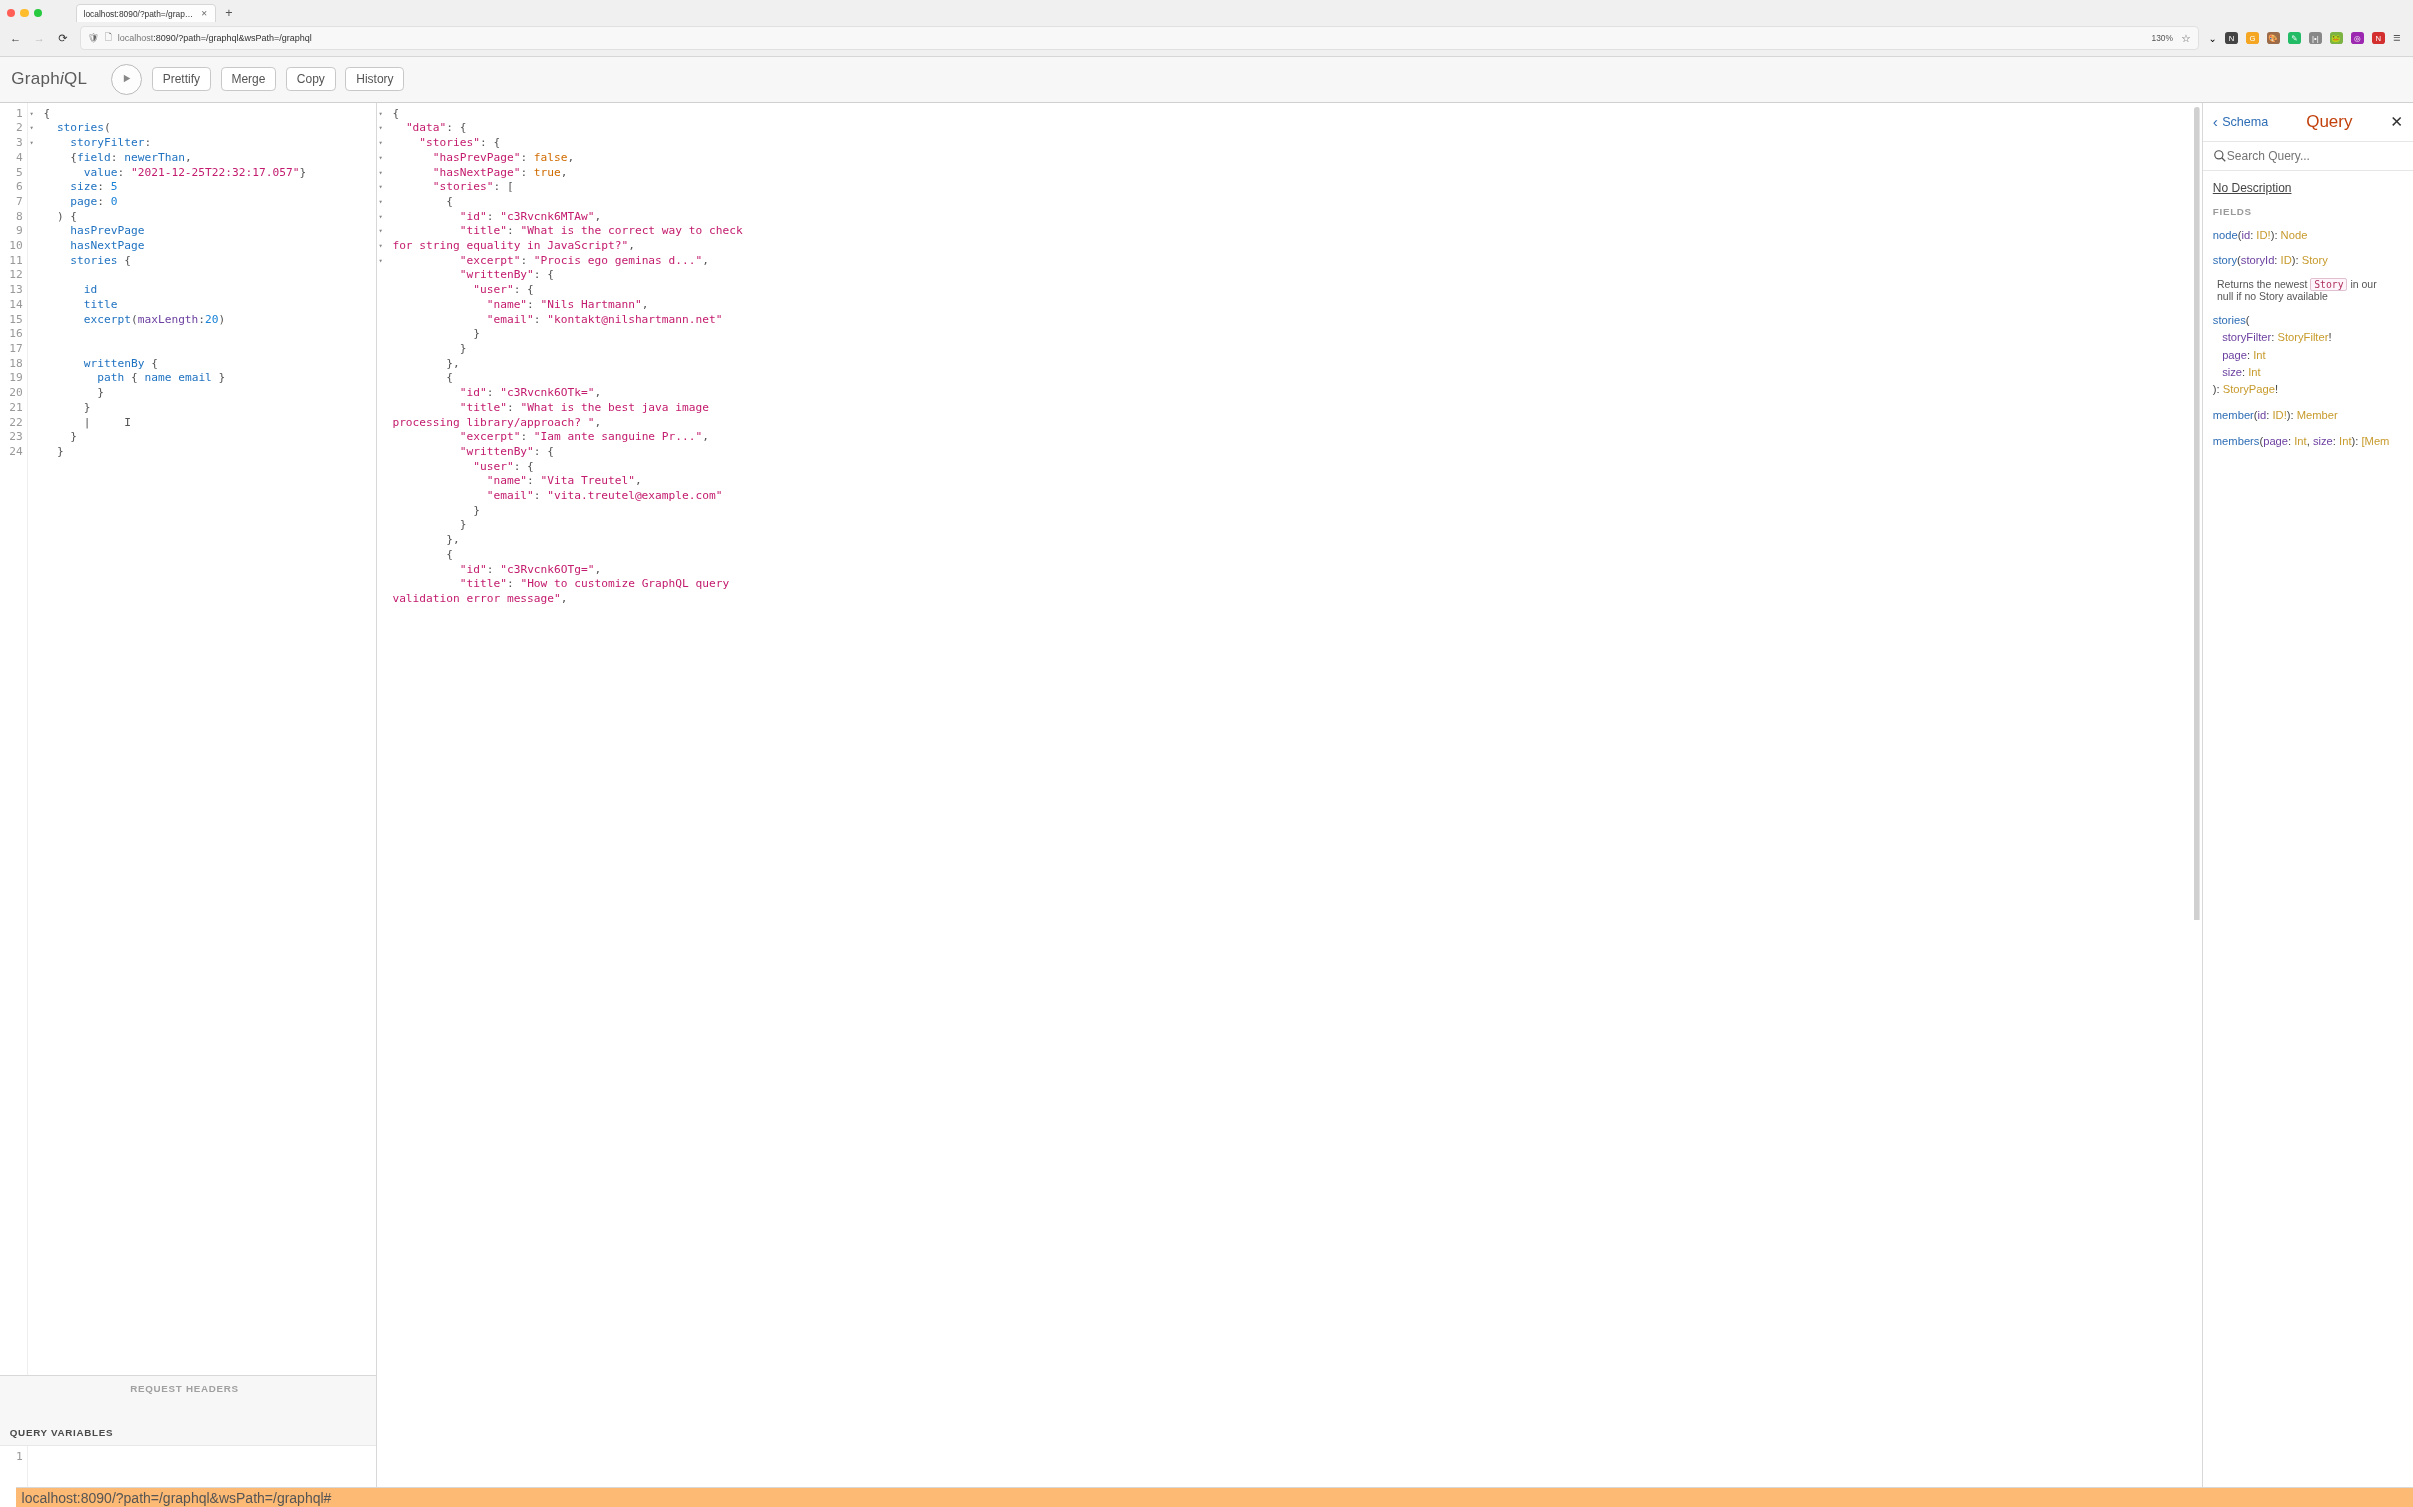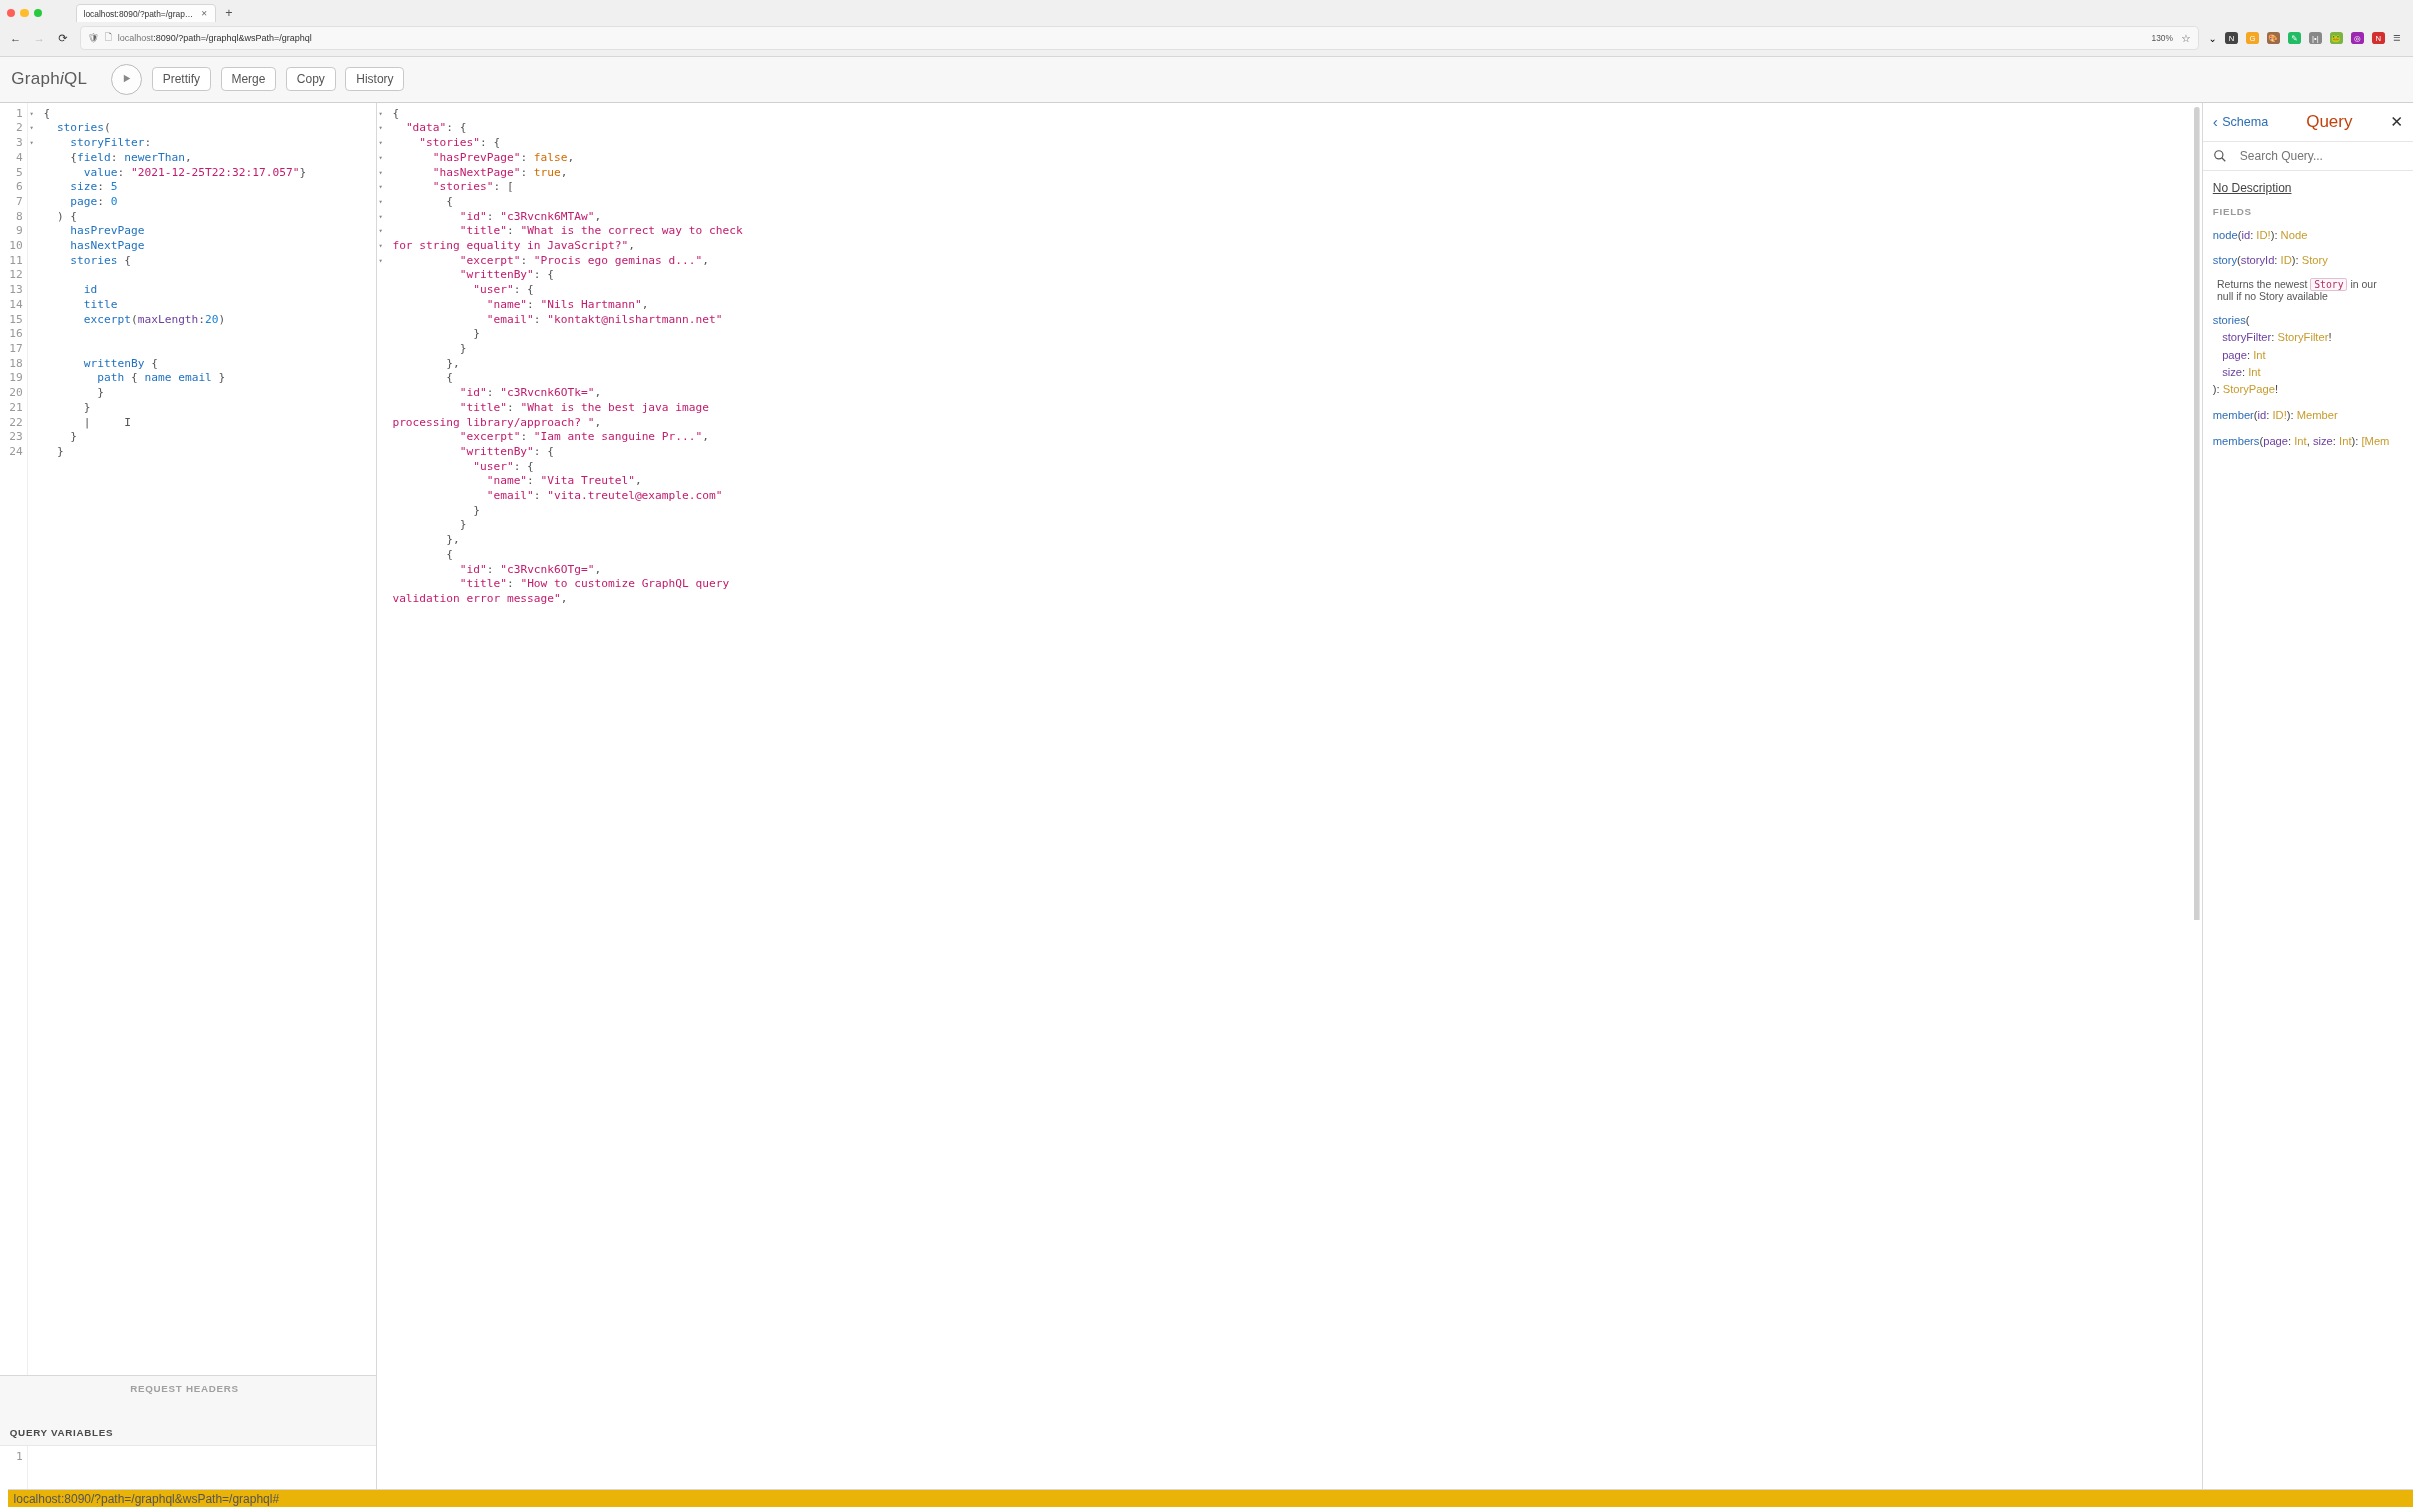--- a/index.html
+++ b/index.html
@@ -65,36 +65,36 @@
   .var-tabs .active{color:#4a4a4a; font-weight:700;margin-top:44px;}
   .var-tabs .inactive{color:#a0a0a0; font-weight:700;}
   .var-body{height:84px; display:flex; font-family:"Menlo",monospace; font-size:11.2px;}
   .var-body .gutter{min-width:28px; border-right:0.7px solid #eee;}
 
   
   .docs-head{display:flex; align-items:center; justify-content:space-between; padding:9.8px 9.8px 8.4px 9.8px; border-bottom:0.7px solid #e6e6e6;}
   .docs-back{display:flex; align-items:center; gap:4.2px; color:#2d6db5; font-size:12.6px;}
   .docs-title{font-weight:400; font-size:17px; color:#c2410c;}
   .docs-close{font-size:15.4px; color:#333;}
-  .docs-search{display:flex; align-items:center; gap:13px; padding:7px 9.8px; border-bottom:0.7px solid #e6e6e6;}
+  .docs-search{display:flex; align-items:center; gap:0; padding:7px 9.8px; border-bottom:0.7px solid #e6e6e6;}
   .docs-search svg{width:14px;height:14px;stroke:#555;fill:none;stroke-width:2;}
   .docs-search input{border:none; outline:none; font-size:12px; color:#555; flex:1; background:transparent;}
   .docs-body{padding:9.8px 9.8px 5.6px 9.8px; overflow:auto; font-size:11.2px;}
   .docs-nodesc{color:#444; margin-bottom:11.2px; font-size:12px;text-decoration:underline;}
   .docs-fields-h{color:#9a9a9a; letter-spacing:0.7px; font-size:9.8px; font-weight:700; margin:2.8px 0 9.8px 0;}
   .field-line{margin-bottom:8.4px; line-height:1.55;}
   .f-name{color:#2d6db5;}
   .f-arg{color:#6b3fa0;}
   .f-type{color:#c79a2b;}
   .f-punc{color:#444;}
   .f-code{font-family:"Menlo",monospace; color:#b03060; border:0.7px solid #e0c0d0; border-radius:2.1px; padding:0 2.8px; background:#fdf5f9; font-size:9.8px;}
   .field-desc{color:#555; margin:2.8px 0 9.8px 4.2px; font-size:10.5px;}
 
   
-  .status-bar{position:absolute; bottom:0; left:8px; right:0; background:#eab308; border-top:0.7px solid #d8d8d8; font-size:12px; color:#555; padding:1.4px 5.6px;}
+  .status-bar{position:absolute; bottom:0; left:16px; right:0; background:#fdba74; border-top:0.7px solid #d8d8d8; font-size:14px; color:#555; padding:1.4px 5.6px;}
 </style>
 </head>
 <body>
 
 <div class="browser-chrome">
   <div class="tab-strip">
     <div class="traffic-lights">
       <div class="light red"></div>
       <div class="light yellow"></div>
       <div class="light green"></div>

